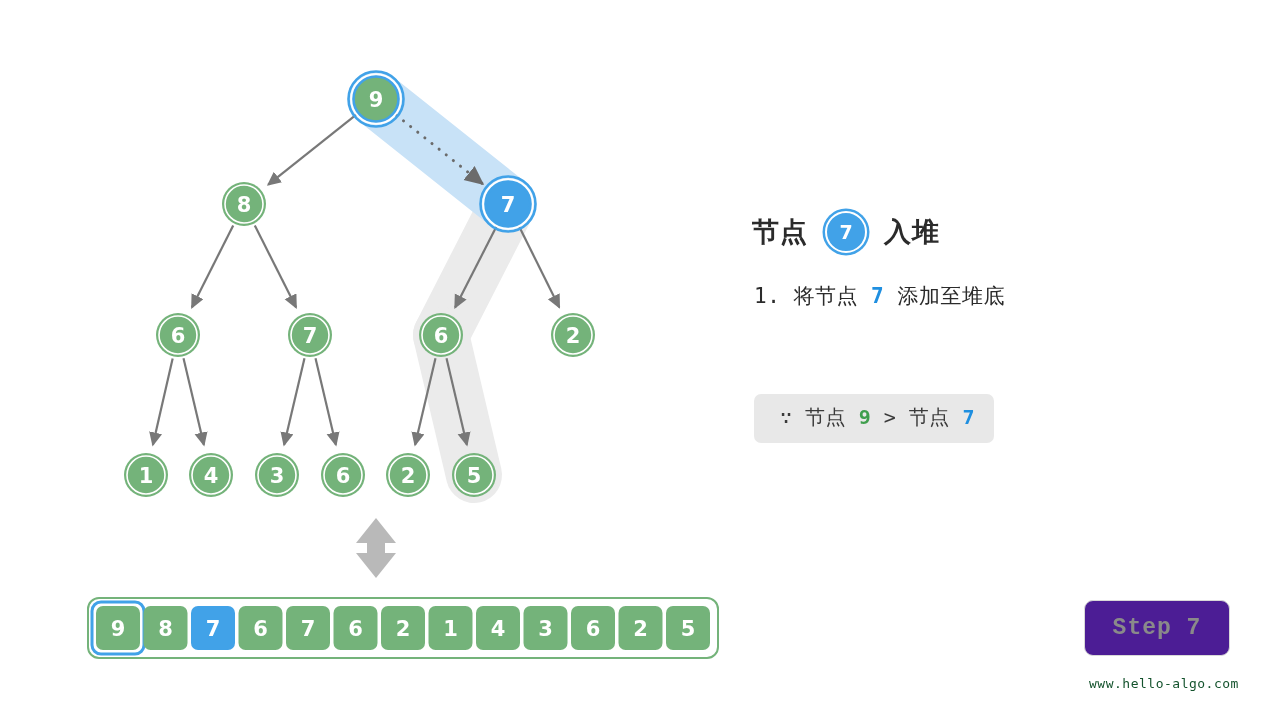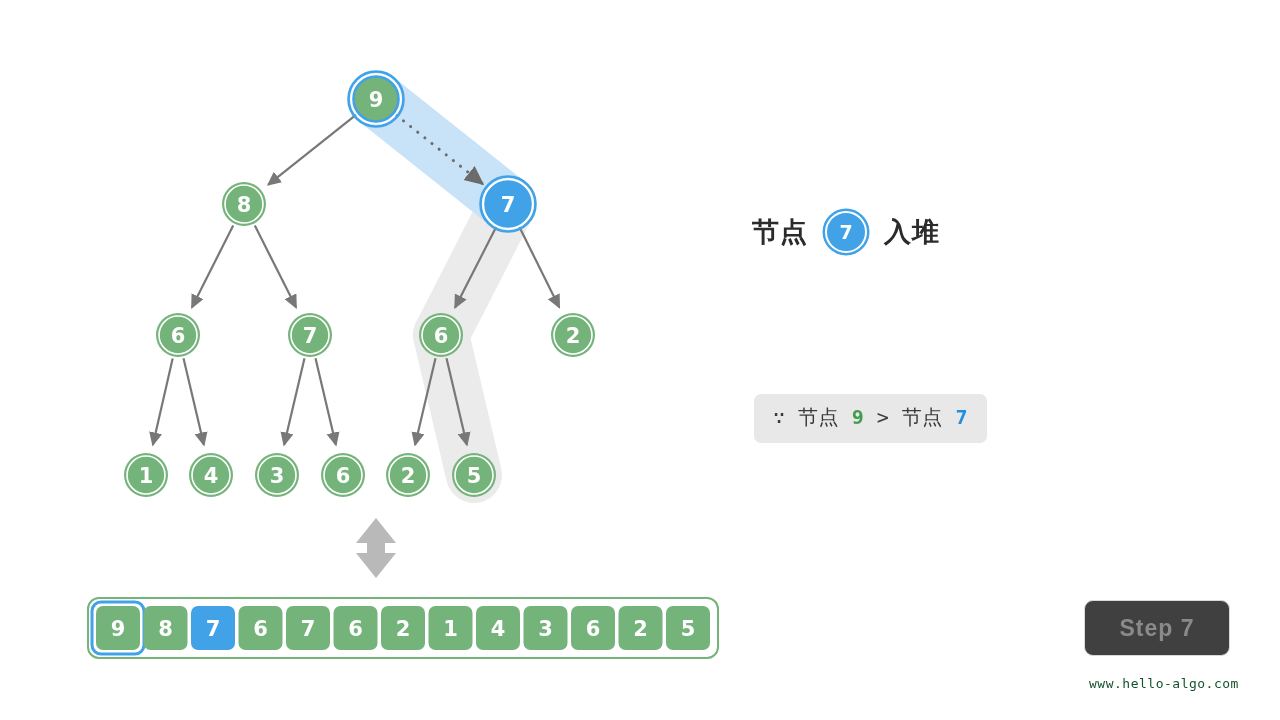--- a/index.html
+++ b/index.html
@@ -95,43 +95,43 @@
     font-weight: 700;
   }
 
   .conclusion {
     position: absolute;
     left: 2px;
     top: 394px;
     display: inline-block;
     background: #e8e8e8;
     border-radius: 7px;
-    padding: 10px 19px 12px 19px;
+    padding: 10px 19px 12px 26px;
     font-family: "DejaVu Sans Mono", "Liberation Mono", monospace;
     font-size: 20px;
     color: #3a3a3a;
     letter-spacing: 0.5px;
     white-space: nowrap;
   }
   .conclusion .hl-green { color: #3f9e4d; font-weight: 700; }
   .conclusion .hl-blue  { color: #1f8fe0; font-weight: 700; }
 
   #step-badge {
     position: absolute;
     left: 1084px;
     top: 600px;
     width: 144px;
     height: 54px;
     border: 1.5px solid #d8d8d8;
     border-radius: 9px;
-    background: #404040;
+    background: #4c1d95;
     display: flex;
     align-items: center;
     justify-content: center;
-    font-family: Liberation Sans, sans-serif;
+    font-family: Liberation Mono, monospace;
     font-size: 23px;
     font-weight: 700;
     color: #8a8a8a;
     letter-spacing: 1px;
   }
 
   #watermark {
     position: absolute;
     left: 1074px;
     top: 676px;
@@ -264,20 +264,26 @@
 
 <div id="panel">
 
   <div class="panel-title">
     <span>节点</span>
     <span class="title-badge">7</span>
     <span>入堆</span>
   </div>
 
   <div class="steps">
+    <div class="step-line">
+      <span>1.</span>
+      <span>将节点</span>
+      <span class="hl-blue">7</span>
+      <span>添加至堆底</span>
+    </div>
   </div>
 
   <div class="conclusion">
     <span>∵</span>
     <span>节点</span>
     <span class="hl-green">9</span>
     <span>&gt;</span>
     <span>节点</span>
     <span class="hl-blue">7</span>
   </div>

